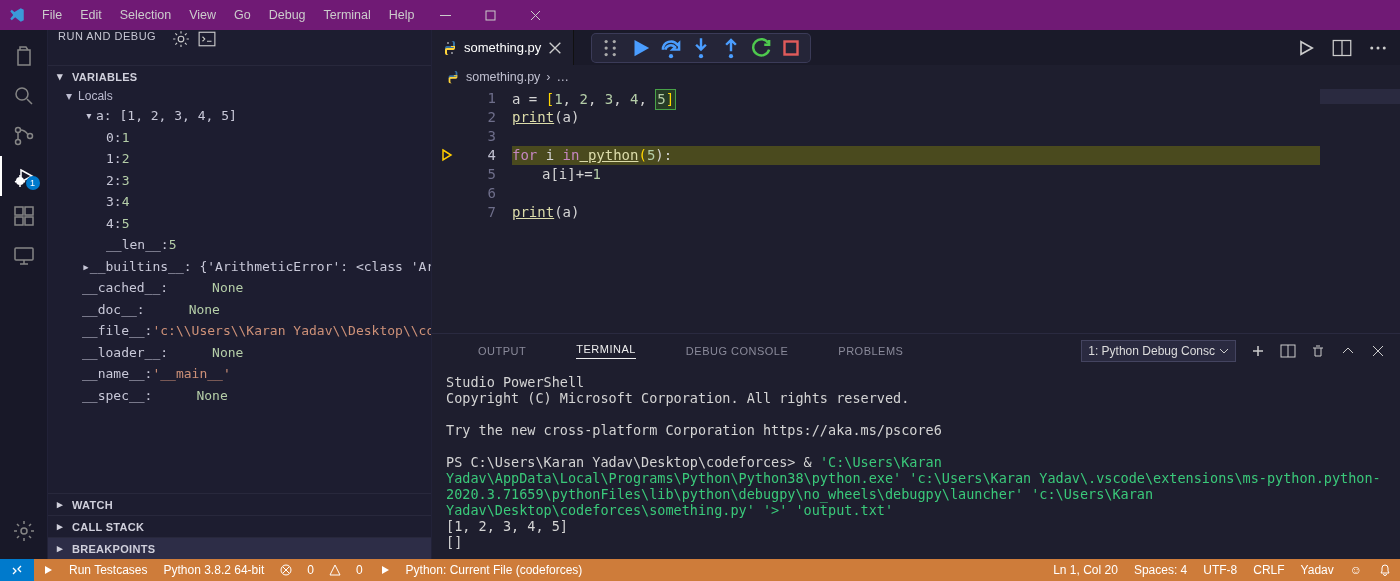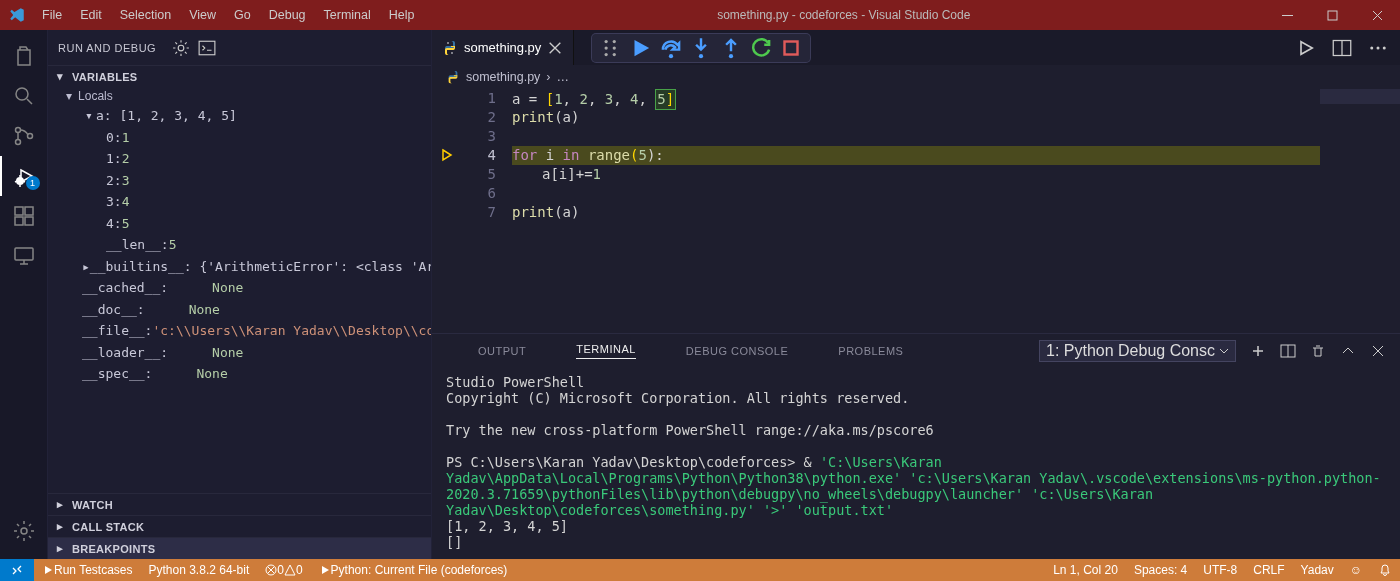--- a/index.html
+++ b/index.html
@@ -9,21 +9,21 @@
     background: #1e1e2e;
     color: #cccccc;
     width: 1400px;
     height: 581px;
     overflow: hidden;
     display: flex;
     flex-direction: column;
   }
   .title-bar {
     height: 30px;
-    background: #7f1d1d;
+    background: #701a75;
     display: flex;
     align-items: center;
     padding: 0;
     color: #ccc;
   }
   .title-bar .vs-icon { width: 18px; height:18px; margin:0 8px; display:inline-block; }
   .title-bar .menu { display:flex; gap: 2px; }
   .title-bar .menu-item { padding: 4px 8px; font-size: 12.5px; cursor:pointer; }
   .title-bar .title-text { flex:1; text-align:center; font-size:12px; color:#bbb; }
   .title-bar .window-controls { display:flex; }
@@ -31,21 +31,21 @@
   .title-bar .window-controls svg { width:11px; height:11px; }
   .main-area { flex:1; display:flex; min-height:0; }
   .activity-bar { width:48px; background:#181828; display:flex; flex-direction:column; align-items:center; gap:0; padding-top:6px; border-right:1px solid #222238; }
   .activity-bar .act-item { width:48px; height:40px; display:flex; align-items:center; justify-content:center; cursor:pointer; position:relative; }
   .activity-bar .act-item.active { border-left:2px solid #fff; }
   .activity-bar .act-item svg { width:24px; height:24px; stroke:#858585; stroke-width:1.5; fill:none;}
   .activity-bar .act-item.active svg { stroke:#fff; }
   .activity-bar .settings-bottom { margin-top:auto; margin-bottom:8px;}
   .act-badge { position:absolute; bottom:6px; right:8px; background:#007acc; color:#fff; border-radius:50%; width:14px;height:14px;font-size:9px;display:flex;align-items:center;justify-content:center; }
   .sidebar { width:384px; background:#1d1d30; display:flex; flex-direction:column; border-right:1px solid #222238; }
-  .sidebar-header { height:35px; display:flex; align-items:center; padding: 0 10px; gap:8px; }
+  .sidebar-header { height:35px; display:flex; align-items:flex-start; padding: 0 10px; gap:8px; }
   .sidebar-header .t { font-size:11px; letter-spacing:.5px; color:#c7c7d3; }
   .config-pill { margin-left:auto; display:flex; align-items:center; gap:4px; border:1px solid #3d3d55; border-radius:3px; padding:2px 6px; height:22px; cursor:pointer;}
   .config-pill svg{width:13px;height:13px;}
   .config-pill .lbl{font-size:12px;color:#d4d4d4;}
   .sidebar-icons { display:flex; gap:8px; margin-left:8px;}
   .sidebar-icons div{width:18px;height:18px;display:flex;align-items:center;justify-content:center;cursor:pointer;}
   .section-h { height:22px; display:flex; align-items:center; gap:6px; background:#1d1d30; padding:0 6px; font-size:11px; font-weight:600; letter-spacing:.3px; color:#d0d0dc; border-top:1px solid #28283c; cursor:pointer;}
   .section-h .chev{width:12px;height:12px;display:inline-flex;align-items:center;justify-content:center;}
   .section-sub { padding:2px 0 2px 18px; font-size:12px; color:#bcbcd0; display:flex; align-items:center; gap:6px; cursor:pointer;}
   .var-tree { flex:1; overflow:auto; }
@@ -70,39 +70,39 @@
   .breadcrumb{height:24px;display:flex;align-items:center;gap:6px;padding:0 14px;font-size:12.5px;color:#c0c0d0;}
   .breadcrumb .py-icon{width:14px;height:14px;}
   .code-body{flex:1;display:flex;min-height:0;position:relative;}
   .code-lines{flex:1;font-family:Consolas,monospace;font-size:14px;line-height:19px;}
   .code-line{height:19px;position:relative;}
   .code-line .ln{position:absolute;left:-46px;width:30px;text-align:right;color:#6e6e8a;}
   .code-line.active{background:#4a4a1e;}
   .code-line.active .ln{color:#c0c0d0;}
   .code-line .bp-arrow{position:absolute;left:-72px;top:2px;}
   .tok-kw{color:#c586c0;}
-  .tok-fn{color:#dcdcaa;}
+  .tok-fn{color:#dcdcaa;text-decoration:underline;}
   .tok-var{color:#d4d4d4;}
   .tok-num{color:#b5cea8;}
   .tok-op{color:#d4d4d4;}
   .tok-br{color:#ffd700;}
   .code-line .run-highlight{background:#263b26;border:1px solid #48a148;display:inline-block; padding:0 1px;}
   .minimap{width:80px;background:linear-gradient(#2a2a40 0 15px, transparent 15px);}
   .panel{height:226px;border-top:1px solid #2a2a40;display:flex;flex-direction:column;}
   .panel-tabs{height:34px;display:flex;align-items:center;gap:18px;padding:0 14px;}
   .panel-tab{font-size:11px;letter-spacing:.5px;color:#8a8a9a;cursor:pointer;margin-left:32px;}
   .panel-tab.active{color:#eee;border-bottom:1px solid #eee;padding-bottom:3px;}
   .panel-right{margin-left:auto;display:flex;align-items:center;gap:14px;}
-  .term-select{background:#2a2a40;border:1px solid #444460;height:22px;font-size:16px;color:#ddd;padding:0 6px;display:flex;align-items:center;gap:4px;cursor:pointer;}
+  .term-select{background:#2a2a40;border:1px solid #444460;height:22px;font-size:12px;color:#ddd;padding:0 6px;display:flex;align-items:center;gap:4px;cursor:pointer;}
   .panel-right div{cursor:pointer;}
   .terminal-out{flex:1;padding:6px 14px;font-family:Consolas,monospace;font-size:13.5px;line-height:16px;color:#d4d4d4;overflow:hidden;white-space:pre-wrap;}
   .terminal-out .gr{color:#3ac97a;}
   .status-bar{height:22px;background:#ce7c3a;display:flex;align-items:center;font-size:12px;color:#fff;}
   .status-bar .remote{background:#007acc;width:34px;height:22px;display:flex;align-items:center;justify-content:center;}
-  .status-bar .sitem{padding:0 8px;display:flex;align-items:center;gap:0;cursor:pointer;}
+  .status-bar .sitem{padding:0 8px;display:flex;align-items:center;gap:15px;cursor:pointer;}
   .status-bar .right{margin-left:auto;display:flex;align-items:center;}
   svg { display:block; }
   .collapsible-sections { margin-top:auto; }
   .scroll-ellipsis{overflow:hidden;text-overflow:ellipsis;}
 </style>
 </head>
 <body>
 
 <div class="title-bar">
   <span class="vs-icon">
@@ -114,21 +114,20 @@
   <div class="menu">
     <div class="menu-item">File</div>
     <div class="menu-item">Edit</div>
     <div class="menu-item">Selection</div>
     <div class="menu-item">View</div>
     <div class="menu-item">Go</div>
     <div class="menu-item">Debug</div>
     <div class="menu-item">Terminal</div>
     <div class="menu-item">Help</div>
   </div>
-  <div class="title-text">something.py - codeforces - Visual Studio Code</div>
   <div class="window-controls">
     <div>
         <svg viewBox="0 0 11 11">
           <path d="M0 5.5h11" stroke="#ccc" stroke-width="1"></path>
         </svg>
       </div>
     <div>
         <svg viewBox="0 0 11 11">
           <rect x="1" y="1" width="9" height="9" stroke="#ccc" fill="none"></rect>
         </svg>
@@ -262,20 +261,24 @@
           <span class="c"><span>__doc__:</span> </span>
           <span class="none">None</span>
         </div>
       <div class="tree-row d1 scroll-ellipsis">
           <span class="c"><span>__file__:</span> </span>
           <span class="v">'c:\\Users\\Karan Yadav\\Desktop\\code…</span>
         </div>
       <div class="tree-row d1">
           <span class="c"><span>__loader__:</span> </span>
           <span class="none">None</span>
+        </div>
+      <div class="tree-row d1">
+          <span class="c"><span>__name__:</span> </span>
+          <span class="v">'__main__'</span>
         </div>
       <div class="tree-row d1">
           <span class="c"><span>__spec__:</span> </span>
           <span class="none">None</span>
         </div>
     </div>
 
     <div class="collapsible-sections">
       <div class="section-h">
           <span class="chev">▸</span>
@@ -396,21 +399,21 @@
       <div class="code-lines" style="padding-left:80px;padding-top:0;">
         <div class="code-line"><span class="ln">1</span><span class="tok-var">a </span><span class="tok-op">=</span><span class="tok-br"> [</span><span class="tok-num">1</span><span class="tok-op">, </span><span class="tok-num">2</span><span class="tok-op">, </span><span class="tok-num">3</span><span class="tok-op">, </span><span class="tok-num">4</span><span class="tok-op">, </span><span class="run-highlight"><span class="tok-num">5</span><span class="tok-br">]</span></span></div>
         <div class="code-line"><span class="ln">2</span><span class="tok-fn">print</span><span class="tok-var">(a)</span></div>
         <div class="code-line">
             <span class="ln">3</span>
           </div>
         <div class="code-line active"><span class="bp-arrow">
               <svg width="14" height="14" viewBox="0 0 14 14">
                 <path d="M3 2l8 5-8 5z" fill="none" stroke="#ffcc00" stroke-width="1.5"></path>
               </svg>
-            </span><span class="ln">4</span><span class="tok-kw">for</span><span class="tok-var"> i </span><span class="tok-kw">in</span><span class="tok-fn"> range</span><span class="tok-br">(</span><span class="tok-num">5</span><span class="tok-var">):</span></div>
+            </span><span class="ln">4</span><span class="tok-kw">for</span><span class="tok-var"> i </span><span class="tok-kw">in</span><span class="tok-fn"> python</span><span class="tok-br">(</span><span class="tok-num">5</span><span class="tok-var">):</span></div>
         <div class="code-line"><span class="ln">5</span><span style="padding-left:30px;"></span><span class="tok-var">a[i]</span><span class="tok-op">+=</span><span class="tok-num">1</span></div>
         <div class="code-line">
             <span class="ln">6</span>
           </div>
         <div class="code-line"><span class="ln">7</span><span class="tok-fn">print</span><span class="tok-var">(a)</span></div>
       </div>
       <div class="minimap"></div>
     </div>
 
     <div class="panel">
@@ -450,21 +453,21 @@
           <div>
               <svg width="16" height="16" viewBox="0 0 16 16">
                 <path d="M3 3l10 10M13 3L3 13" stroke="#ccc"></path>
               </svg>
             </div>
         </div>
       </div>
       <div class="terminal-out"><span>Studio PowerShell</span>
 <span>Copyright (C) Microsoft Corporation. All rights reserved.</span>
 
-<span>Try the new cross-platform PowerShell range://aka.ms/pscore6</span>
+<span>Try the new cross-platform Corporation https://aka.ms/pscore6</span>
 
 <span>PS C:\Users\Karan Yadav\Desktop\codeforces&gt; &amp; </span><span class="gr">'C:\Users\Karan Yadav\AppData\Local\Programs\Python\Python38\python.exe' 'c:\Users\Karan Yadav\.vscode\extensions\ms-python.python-2020.3.71659\pythonFiles\lib\python\debugpy\no_wheels\debugpy\launcher' 'c:\Users\Karan Yadav\Desktop\codeforces\something.py' '&gt;' 'output.txt'</span>
 <span>[1, 2, 3, 4, 5]</span>
 <span>[]</span></div>
     </div>
   </div>
 </div>
 
 <div class="status-bar">
   <div class="remote">

